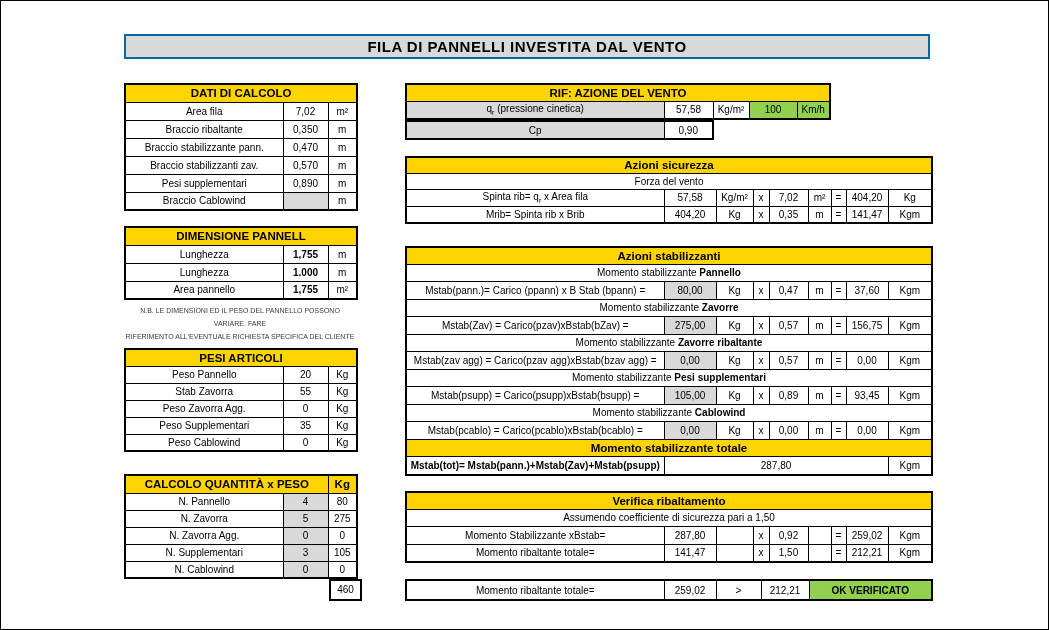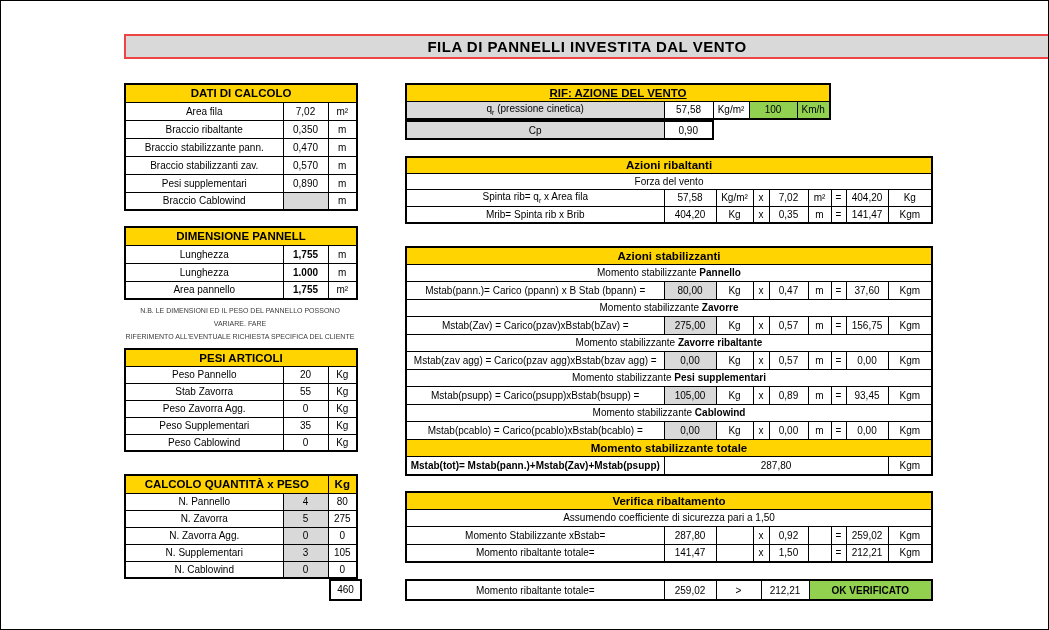--- a/index.html
+++ b/index.html
@@ -2,40 +2,40 @@
 <html style="--yellow: #FFD400; --green: #92D050; --grey: #D9D9D9; --title_grey: #D9D9D9;"><head>
 <meta charset="utf-8">
 <style>
   * { box-sizing: border-box; margin: 0; padding: 0; }
   html, body { width: 1049px; height: 630px; background: #fff;
     font-family: "Liberation Sans", sans-serif; color: #000; }
   #frame { position: absolute; left: 0; top: 0; width: 1049px; height: 630px;
     border: 1px solid #000; background: #fff; overflow: hidden; }
   .abs { position: absolute; }
 
-  #title { left: 123px; top: 33px; width: 926px; height: 25px;
-    background: var(--title_grey, #D9D9D9); border: 2px solid #ef4444;
+  #title { left: 123px; top: 33px; width: 806px; height: 25px;
+    background: var(--title_grey, #D9D9D9); border: 2px solid #0369a1;
     font-weight: bold; font-size: 15px; text-align: center; line-height: 21px;
     letter-spacing: .5px; }
 
   table { border-collapse: collapse; table-layout: fixed; }
   td { border: 1px solid #000; text-align: center; vertical-align: middle;
     font-size: 10px; overflow: hidden; white-space: nowrap; padding: 0 1px; }
   table.t { border: 2px solid #000; }
   td.hdr { background: var(--yellow, #FFD400); font-weight: bold; font-size: 11.5px; }
   td.g { background: var(--grey, #D9D9D9); }
   td.gr { background: var(--green, #92D050); }
   .b { font-weight: bold; margin-top: 36px; }
   sub.ssub { font-size: 7px; }
 
   
   #dati tr, #dim tr { height: 18px; }
   #pesi tr, #calc tr { height: 17px; }
   #calc tr.hrow { height: 18px; }
-  #rif1 tr.hrow { height: 17px; text-decoration: underline; } #rif1 tr.drow, #rif2 tr { height: 18px; }
+  #rif1 tr.hrow { height: 17px; } #rif1 tr.drow, #rif2 tr { height: 18px; }
   #rib tr { height: 17px; } #rib tr.hrow, #rib tr.srow { height: 16px; }
   #stab tr { height: 18px; } #stab tr.hrow, #stab tr.srow { height: 17px; }
   #stab tr.trow { height: 19px; }
   #ver tr { height: 18px; } #ver tr.hrow, #ver tr.srow { height: 17px; margin-left: 32px; }
   #final tr { height: 20px; }
 
   #dati { left: 123px; top: 82px; }
   #dim  { left: 123px; top: 225px; }
   #note { left: 123px; top: 303px; width: 232px; text-align: center;
           font-size: 7px; color: #3a3a3a; line-height: 13px; }
@@ -253,21 +253,21 @@
         <col style="width:37px">
         <col style="width:16px">
         <col style="width:39px">
         <col style="width:23px">
         <col style="width:15px">
         <col style="width:42px">
         <col style="width:44px">
       </colgroup>
     <tbody>
         <tr class="hrow">
-          <td class="hdr" colspan="9">Azioni ribaltanti</td>
+          <td class="hdr" colspan="9">Azioni sicurezza</td>
         </tr>
     <tr class="srow">
           <td colspan="9">Forza del vento</td>
         </tr>
     <tr>
       <td><span>Spinta rib= q</span><sub class="ssub">r</sub><span> x Area fila</span></td>
       <td>57,58</td>
           <td>Kg/m²</td>
           <td>x</td>
           <td>7,02</td>

